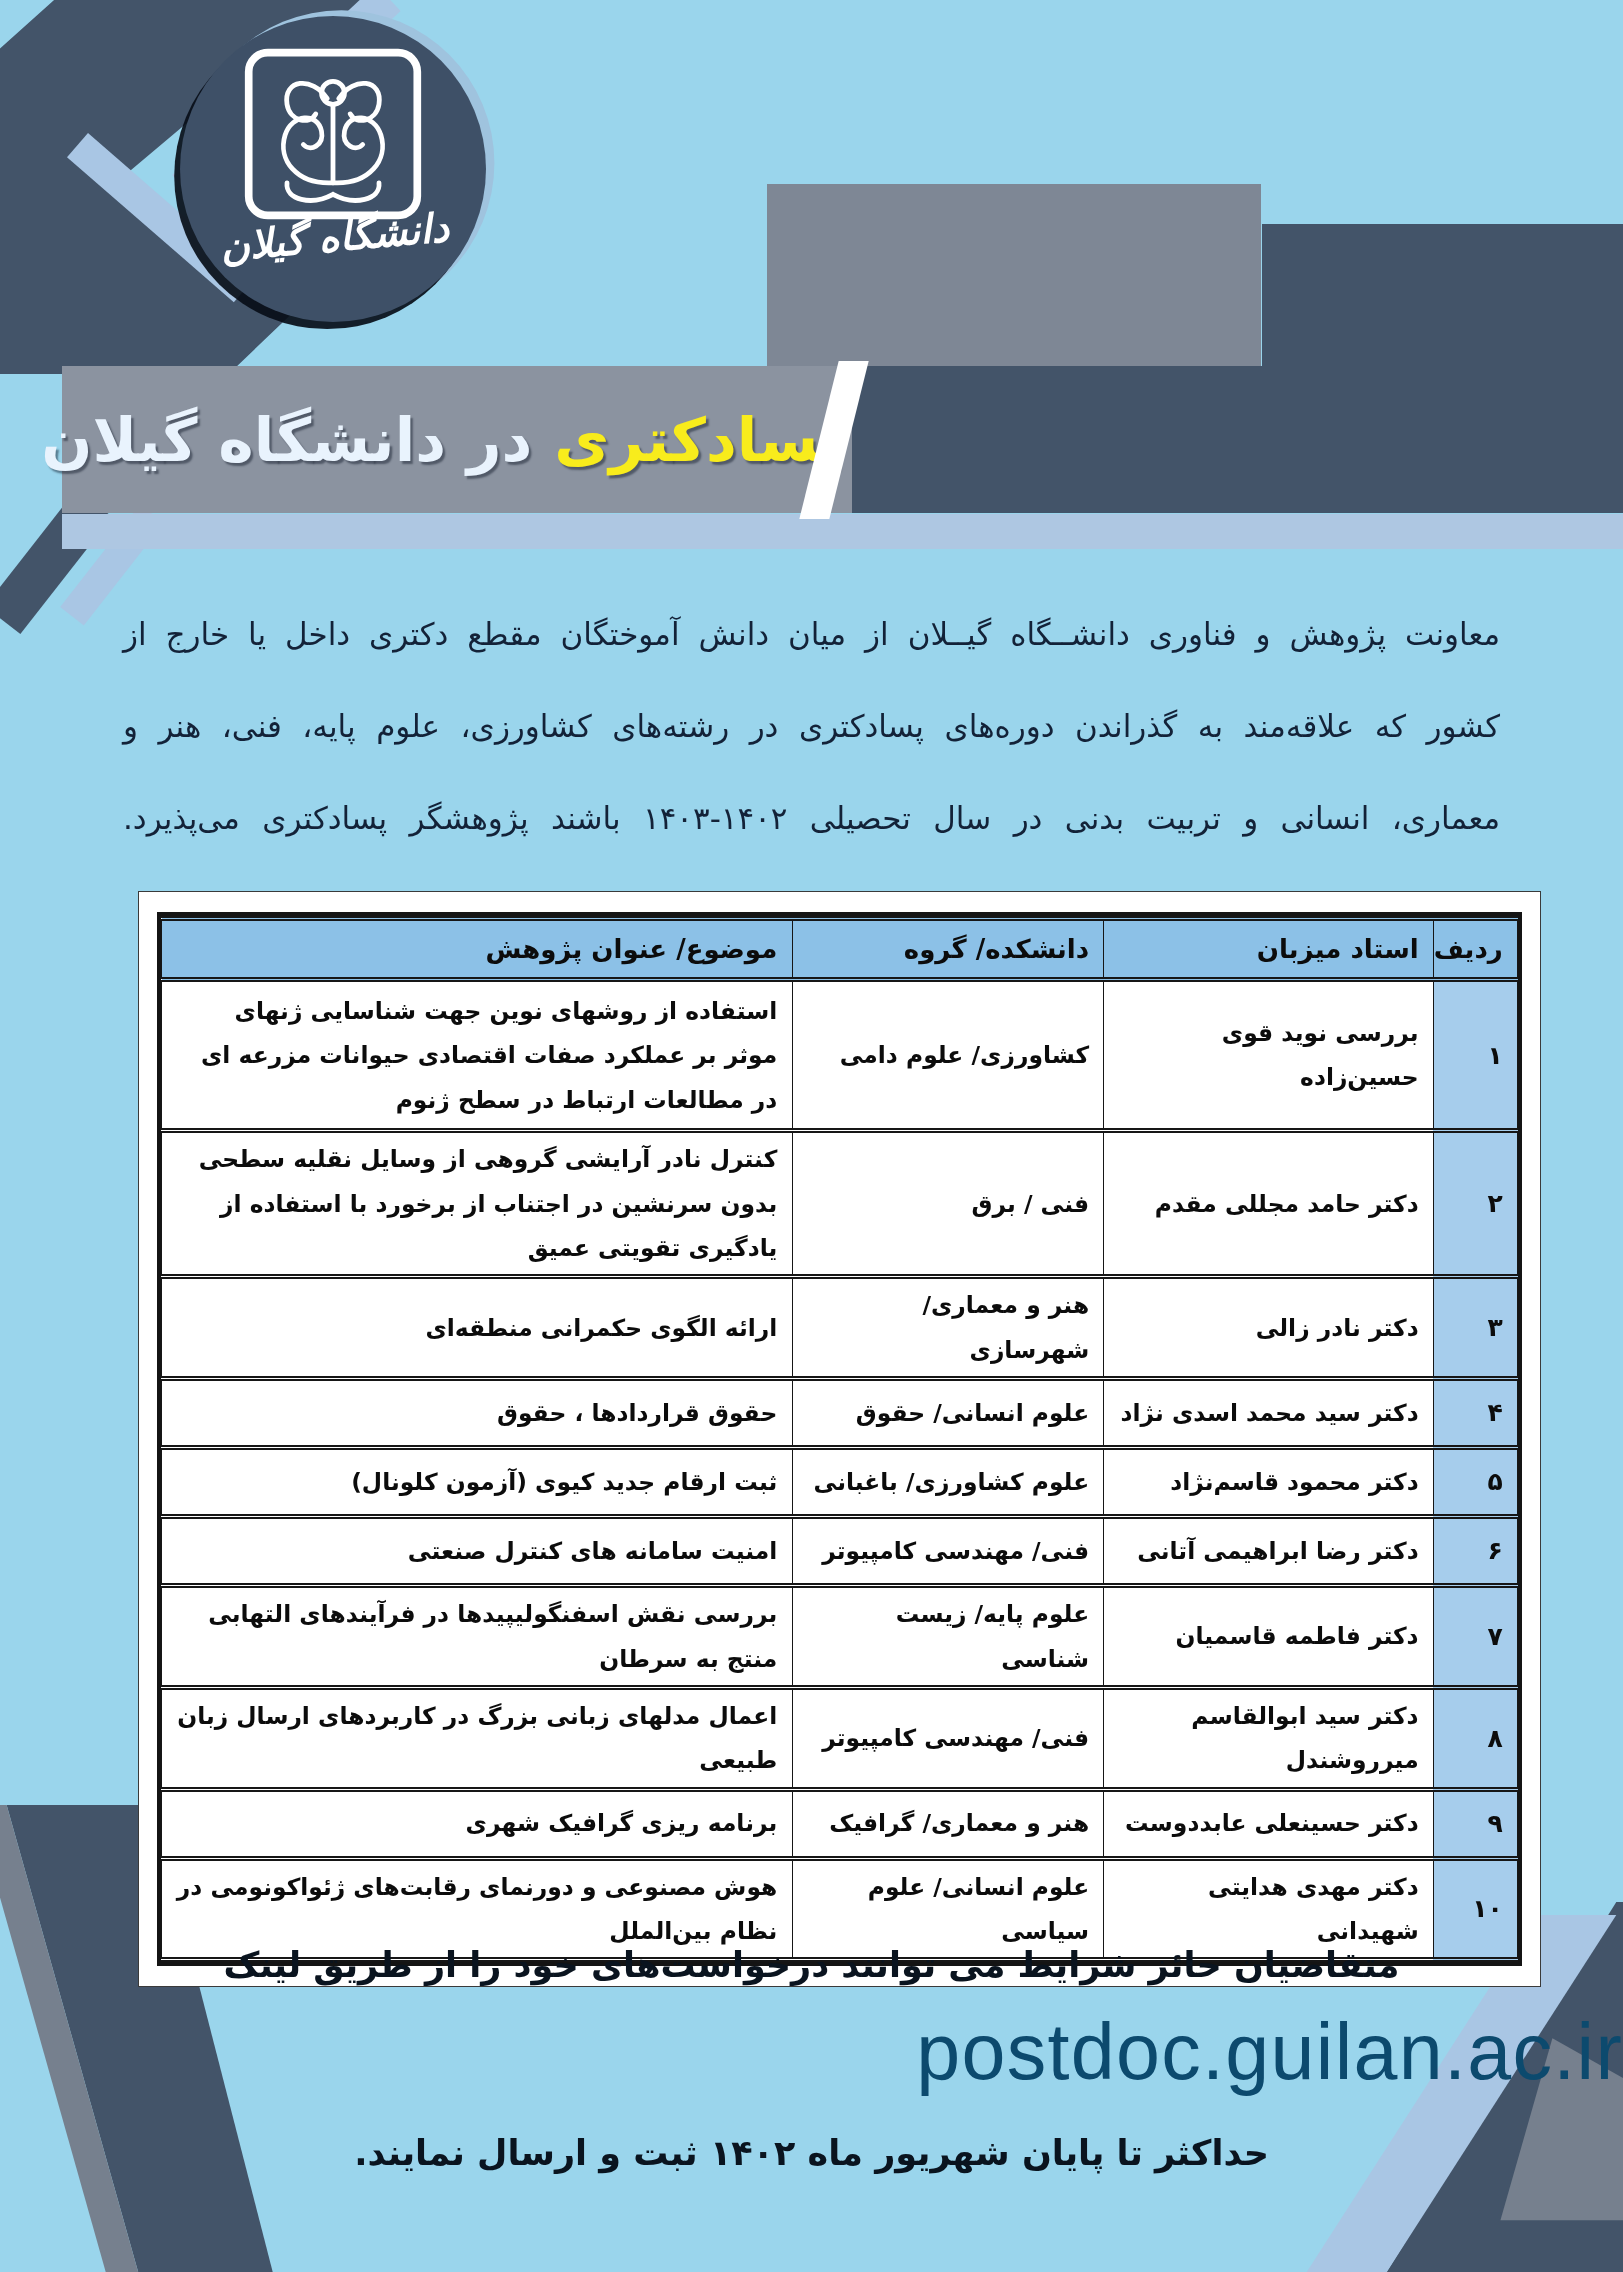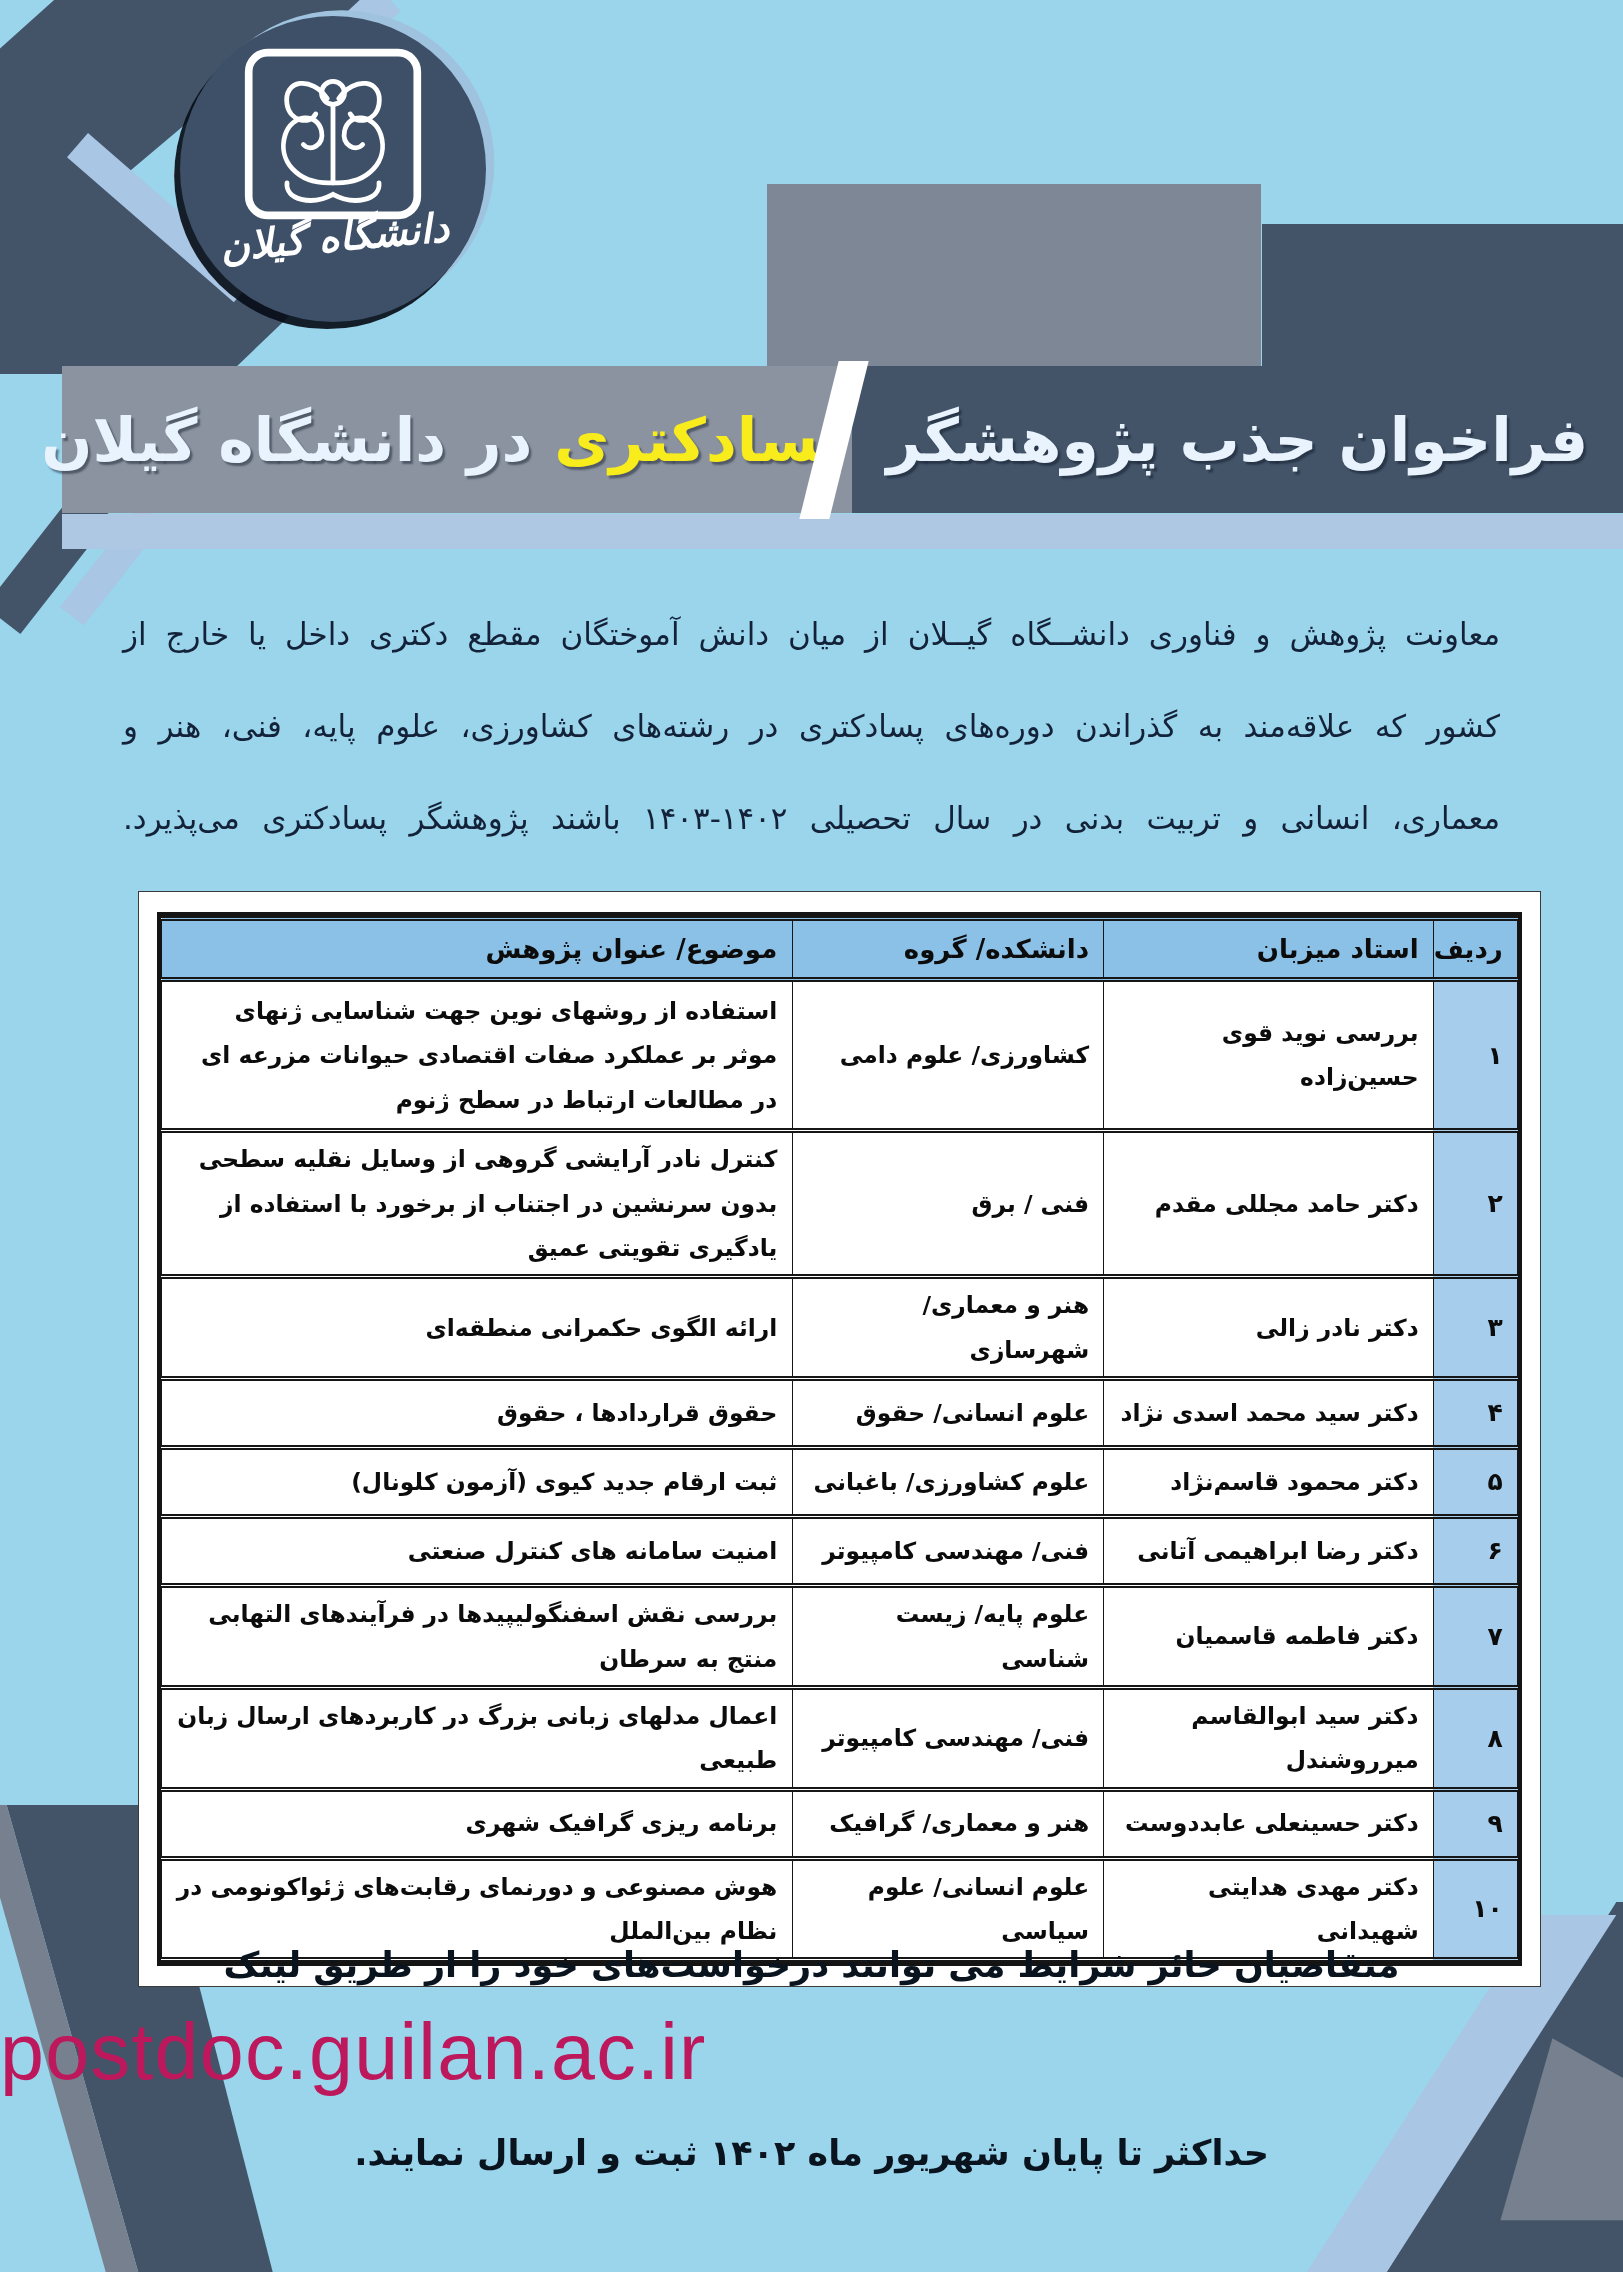--- a/index.html
+++ b/index.html
@@ -61,22 +61,22 @@
   .grid td.numcell{background:#a6cdec;font-size:25px;}
   .grid tbody tr:nth-child(1){height:151px;}
   .grid tbody tr:nth-child(2){height:101px;}
   .grid tbody tr{height:69px;}
 
   
   .footer-line{position:absolute;left:0;width:1623px;text-align:center;direction:rtl;color:#0a141f;
     font-weight:bold;font-size:35px;z-index:2;}
   .f1{top:1945px;}
   .f2{top:2133px;}
-  .footer-link{position:absolute;left:0;top:2006px;width:1623px;text-align:left;z-index:2;
-    font-family:"Liberation Sans",sans-serif;font-weight:400;font-size:79px;color:#be185d;letter-spacing:1.3px;}
+  .footer-link{position:absolute;left:0;top:2006px;width:1623px;text-align:right;z-index:2;
+    font-family:"Liberation Sans",sans-serif;font-weight:400;font-size:79px;color:#0c4a6e;letter-spacing:1.3px;}
 
   
   .bl-wedge{left:-39px;top:1805px;width:338px;height:468px;z-index:1;}
   .bl-dark{position:absolute;left:0;top:0;width:100%;height:100%;background:#435469;
     clip-path:polygon(13.5% 0,56.7% 0,92.3% 100%,52.5% 100%);}
   .bl-gray{position:absolute;left:0;top:0;width:100%;height:100%;background:#76808e;
     clip-path:polygon(3.8% 0,13.5% 0,52.5% 100%,42.9% 100%);}
   .br-wedge{left:1273px;top:1902px;width:351px;height:370px;z-index:1;}
   .br-peri{position:absolute;left:0;top:0;width:100%;height:100%;background:#a9c6e4;
     clip-path:polygon(75% 3.5%,97.8% 3.5%,32.4% 100%,9.6% 100%);}
@@ -99,23 +99,20 @@
   <div class="deco leg-dark"></div>
   <div class="deco leg-peri"></div>
 
   <div class="deco step-gray"></div>
   <div class="deco step-dark"></div>
   <div class="deco band-gray"></div>
   <div class="deco band-dark"></div>
   <div class="deco band-slash"></div>
   <div class="deco pale-strip"></div>
 
-  <div class="band-text t-right">
-    <span>فراخوان جذب پژوهشگر</span>
-  </div>
   <div class="band-text t-left">
     <span class="hl">پسادکتری</span>
     <span>در دانشگاه گیلان</span>
   </div>
 
   <div class="logo-circle"></div>
   <div class="logo-emblem">
     <svg width="214" height="182" viewBox="0 0 220 190" fill="none" stroke="#ffffff" stroke-linecap="round">
       <rect x="22" y="10" width="176" height="170" rx="20" stroke-width="8"></rect>
       <circle cx="110" cy="52" r="12" stroke-width="5"></circle>

